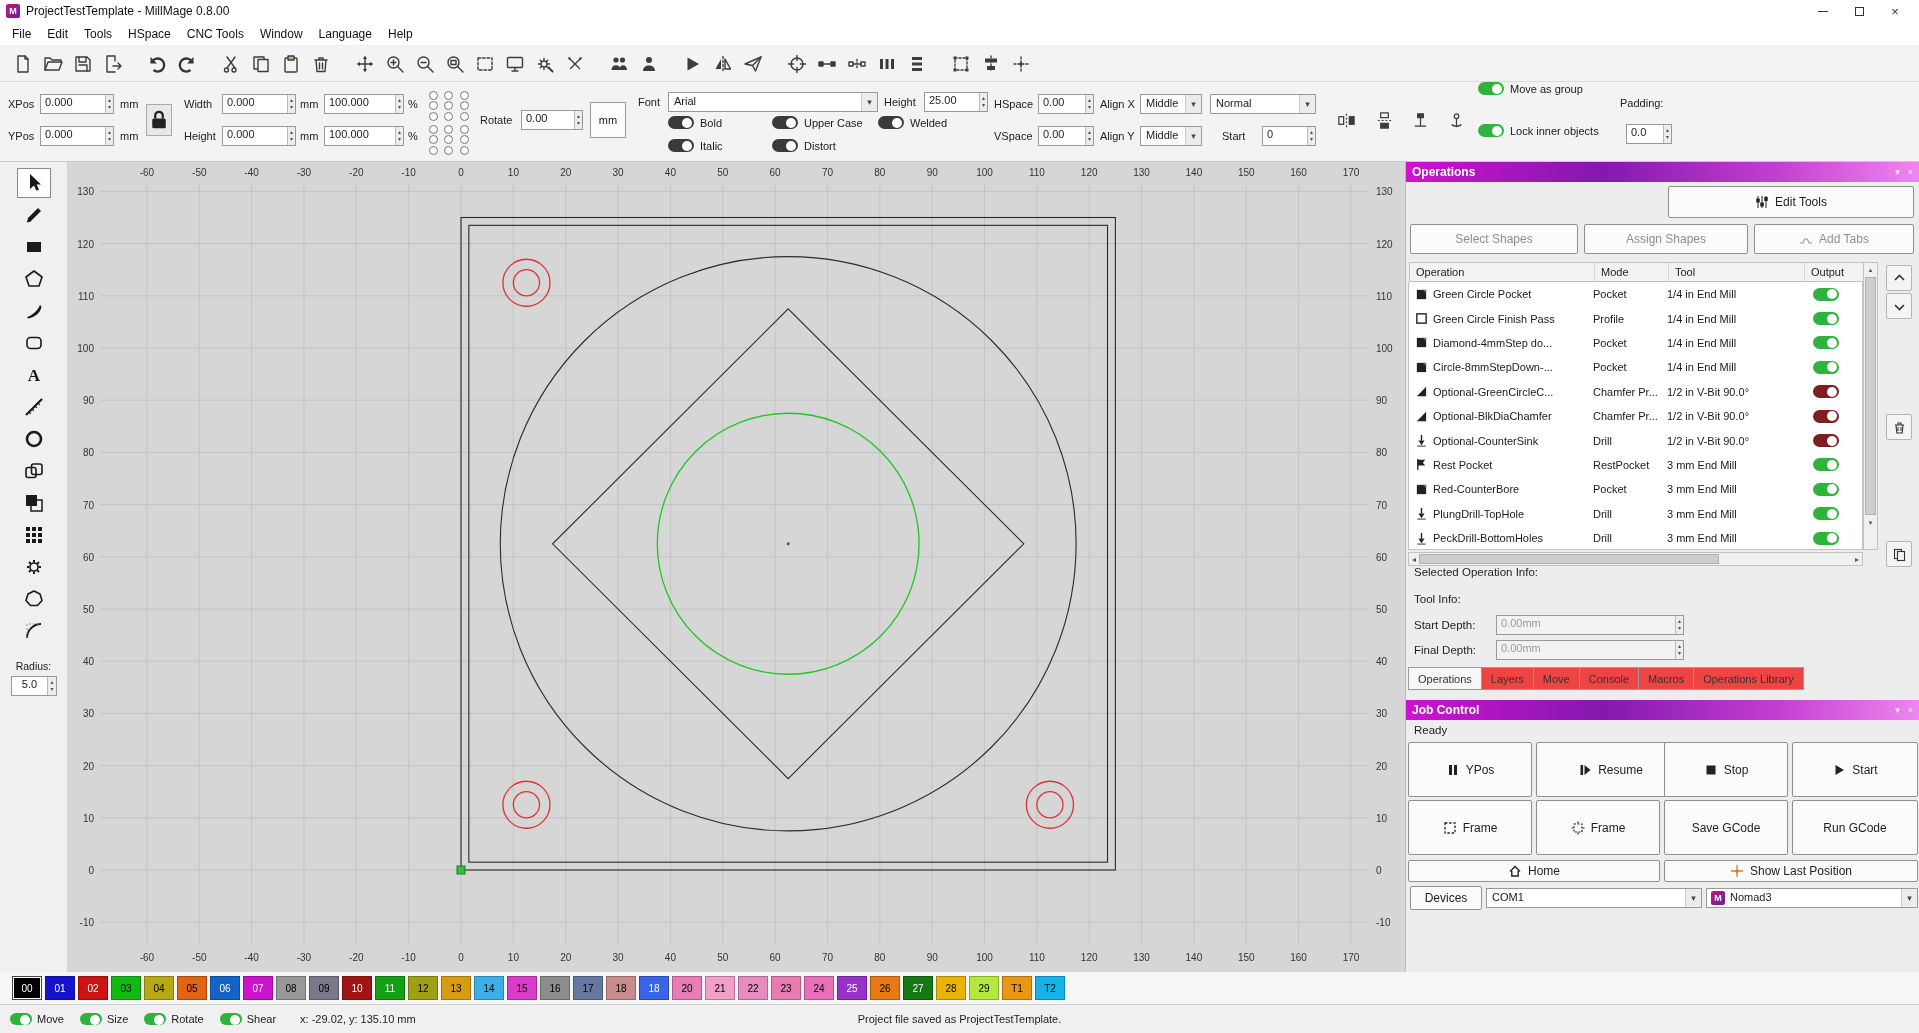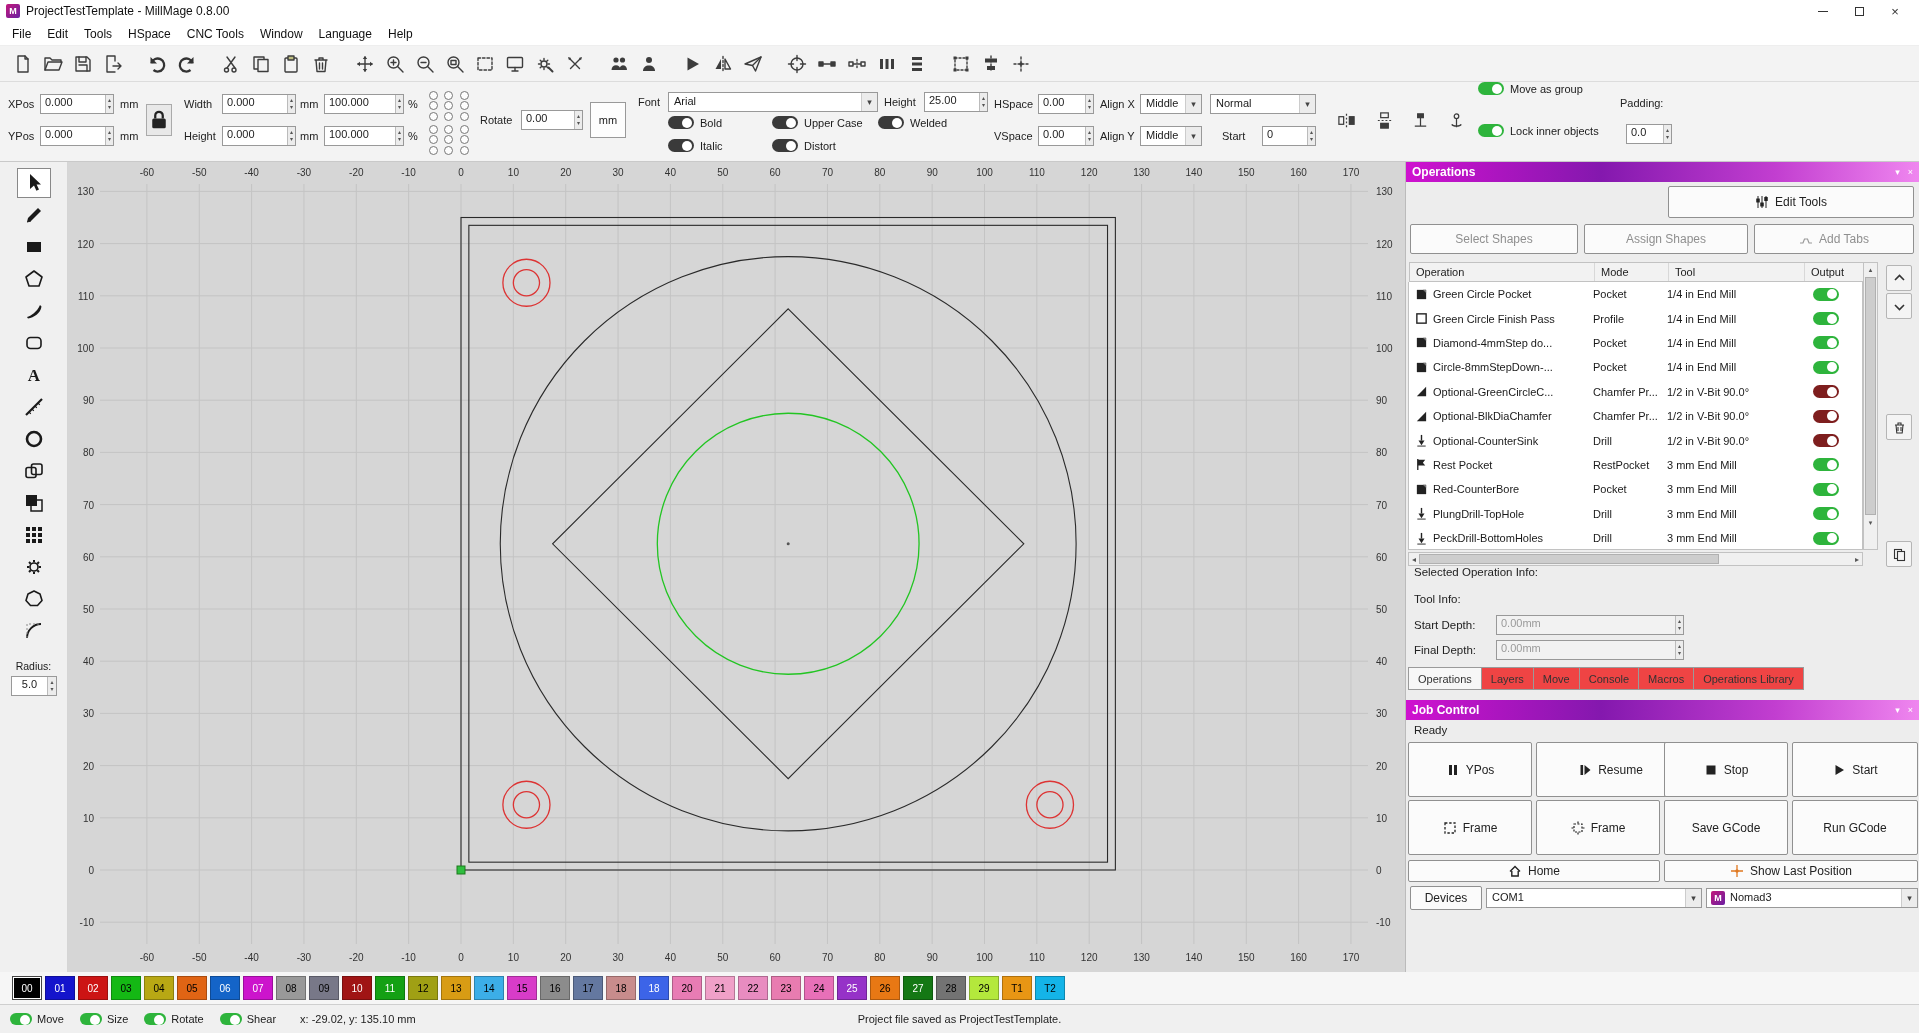--- a/index.html
+++ b/index.html
@@ -1271,21 +1271,21 @@
     <div class="sw" style="background:#c88c8c;color:#000">18</div>
     <div class="sw" style="background:#3c64e8;color:#fff">18</div>
     <div class="sw" style="background:#e87cb4;color:#000">20</div>
     <div class="sw" style="background:#f0a0c8;color:#000">21</div>
     <div class="sw" style="background:#e88cc0;color:#000">22</div>
     <div class="sw" style="background:#e87cb0;color:#000">23</div>
     <div class="sw" style="background:#e870b8;color:#000">24</div>
     <div class="sw" style="background:#9632c8;color:#fff">25</div>
     <div class="sw" style="background:#e87814;color:#000">26</div>
     <div class="sw" style="background:#147814;color:#fff">27</div>
-    <div class="sw" style="background:#737373;color:#000">28</div>
+    <div class="sw" style="background:#eab308;color:#000">28</div>
     <div class="sw" style="background:#b4e83c;color:#000">29</div>
     <div class="sw" style="background:#e89614;color:#000">T1</div>
     <div class="sw" style="background:#14b4e8;color:#000">T2</div>
   </div>
 
 <div class="statusbar">
   <span id="status-toggles" style="display:inline-flex">
       <span class="stog">
         <span class="tog on"></span>
         <span>Move</span>

